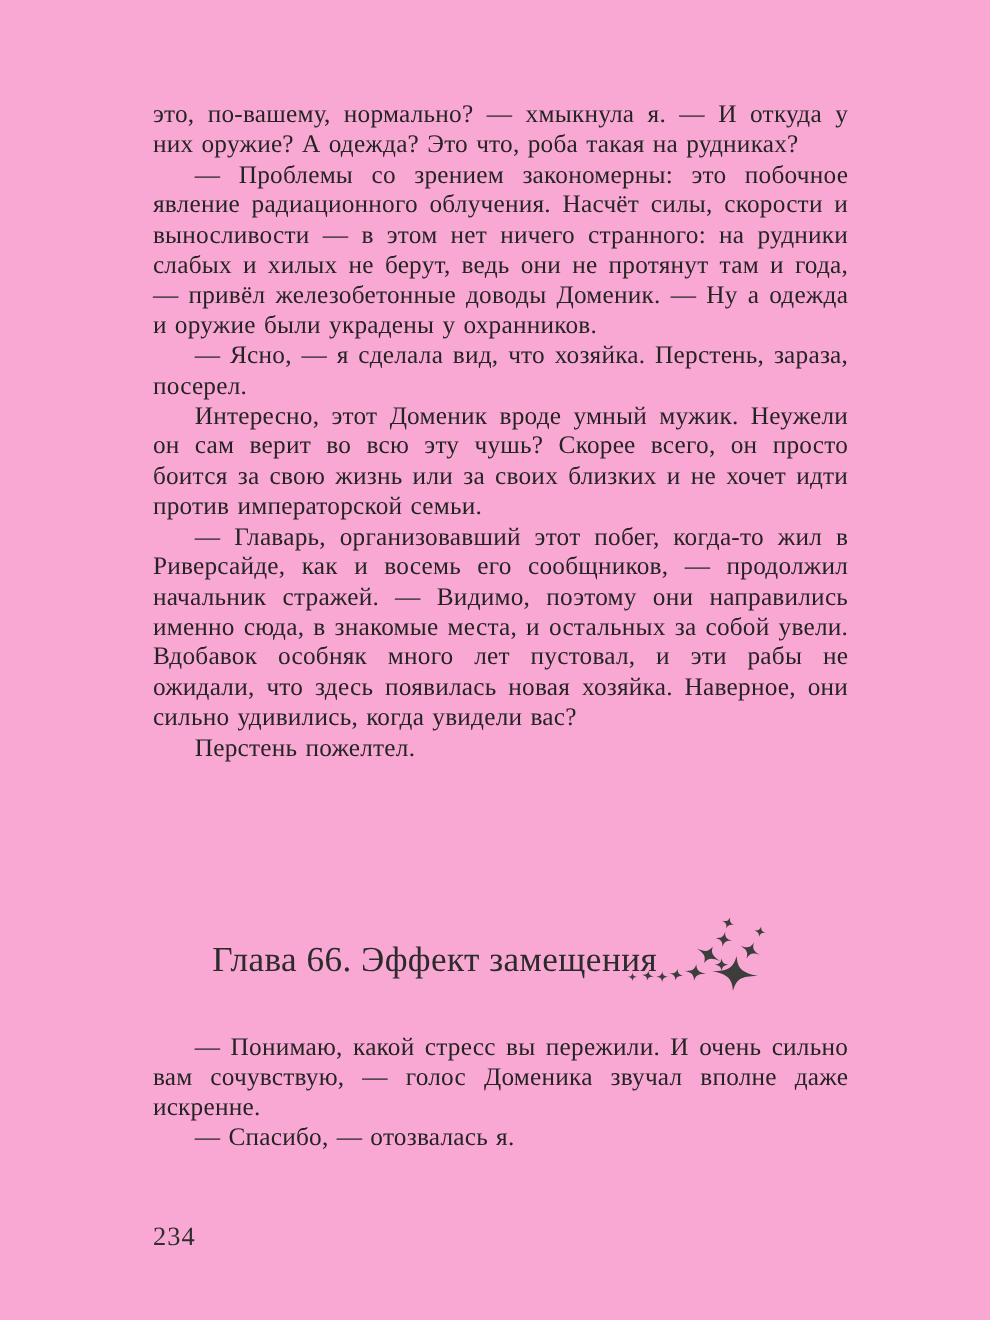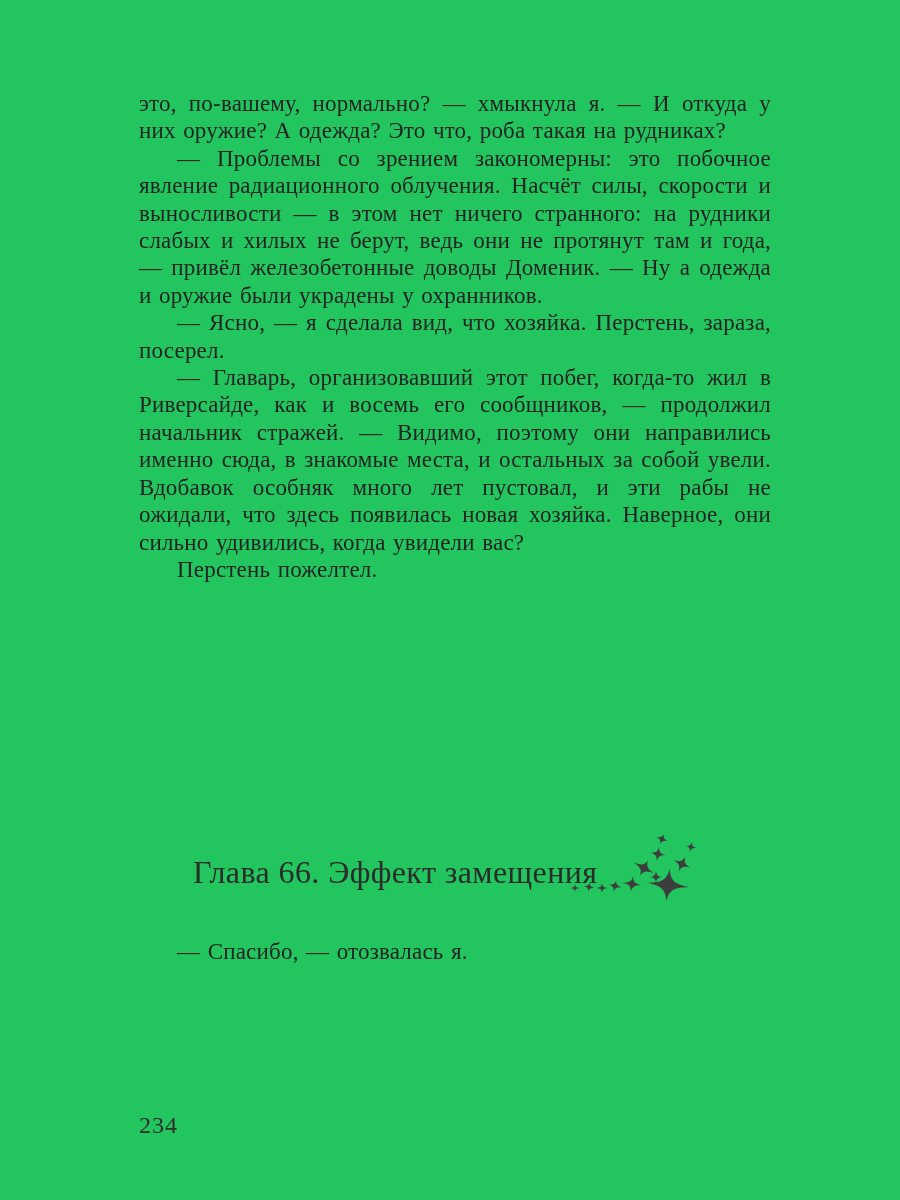--- a/index.html
+++ b/index.html
@@ -4,21 +4,21 @@
 <style>
   html, body { margin: 0; padding: 0; }
   body {
     width: 900px; height: 1200px;
     background: #ffffff;
     font-family: "Liberation Serif", "DejaVu Serif", serif;
   }
   .page {
     position: relative;
     width: 900px; height: 1200px;
-    background: #22c55e;
+    background: #f9a8d4;
     overflow: hidden;
     color: #242424;
   }
   .text-section {
     position: absolute;
     left: 139px;
     width: 632px;
   }
   .sec-before { top: 90px; }
   .sec-after  { top: 938px; }
@@ -66,20 +66,21 @@
 </style>
 </head>
 <body>
 
 <div class="page">
 
   <div class="text-section sec-before">
     <p class="para">это, по-вашему, нормально? — хмыкнула я. — И откуда у них оружие? А одежда? Это что, роба такая на рудниках?</p>
     <p class="para ind">— Проблемы со зрением закономерны: это побочное явление радиационного облучения. Насчёт силы, скорости и выносливости — в этом нет ничего странного: на рудники слабых и хилых не берут, ведь они не протянут там и года, — привёл железобетонные доводы Доменик. — Ну а одежда и оружие были украдены у охранников.</p>
     <p class="para ind">— Ясно, — я сделала вид, что хозяйка. Перстень, зараза, посерел.</p>
+    <p class="para ind">Интересно, этот Доменик вроде умный мужик. Неужели он сам верит во всю эту чушь? Скорее всего, он просто боится за свою жизнь или за своих близких и не хочет идти против императорской семьи.</p>
     <p class="para ind">— Главарь, организовавший этот побег, когда-то жил в Риверсайде, как и восемь его сообщников, — продолжил начальник стражей. — Видимо, поэтому они направились именно сюда, в знакомые места, и остальных за собой увели. Вдобавок особняк много лет пустовал, и эти рабы не ожидали, что здесь появилась новая хозяйка. Наверное, они сильно удивились, когда увидели вас?</p>
     <p class="para ind">Перстень пожелтел.</p>
   </div>
 
   <div class="heading-row">
     <h1 class="chapter-heading">Глава 66. Эффект замещения</h1>
     <svg class="stars-svg" width="134" height="80" viewBox="0 0 134 80" aria-hidden="true">
       <defs>
         <path id="sp" d="M0,-1 C0.09,-0.3 0.3,-0.09 1,0 C0.3,0.09 0.09,0.3 0,1 C-0.09,0.3 -0.3,0.09 -1,0 C-0.3,-0.09 -0.09,-0.3 0,-1 Z"></path>
       </defs>
@@ -94,18 +95,19 @@
         <use href="#sp" transform="translate(93,7) rotate(20) scale(6,5.5)"></use>
         <use href="#sp" transform="translate(87,45) scale(6,6)"></use>
         <use href="#sp" transform="translate(99,53) rotate(6) scale(21,16)"></use>
         <use href="#sp" transform="translate(113,32) rotate(25) scale(9.5,8)"></use>
         <use href="#sp" transform="translate(122,15) rotate(12) scale(5.5,5)"></use>
       </g>
     </svg>
   </div>
 
   <div class="text-section sec-after">
+    <p class="para ind">— Понимаю, какой стресс вы пережили. И очень сильно вам сочувствую, — голос Доменика звучал вполне даже искренне.</p>
     <p class="para ind">— Спасибо, — отозвалась я.</p>
   </div>
 
   <div class="page-number">234</div>
 
 </div>
 
 </body></html>

